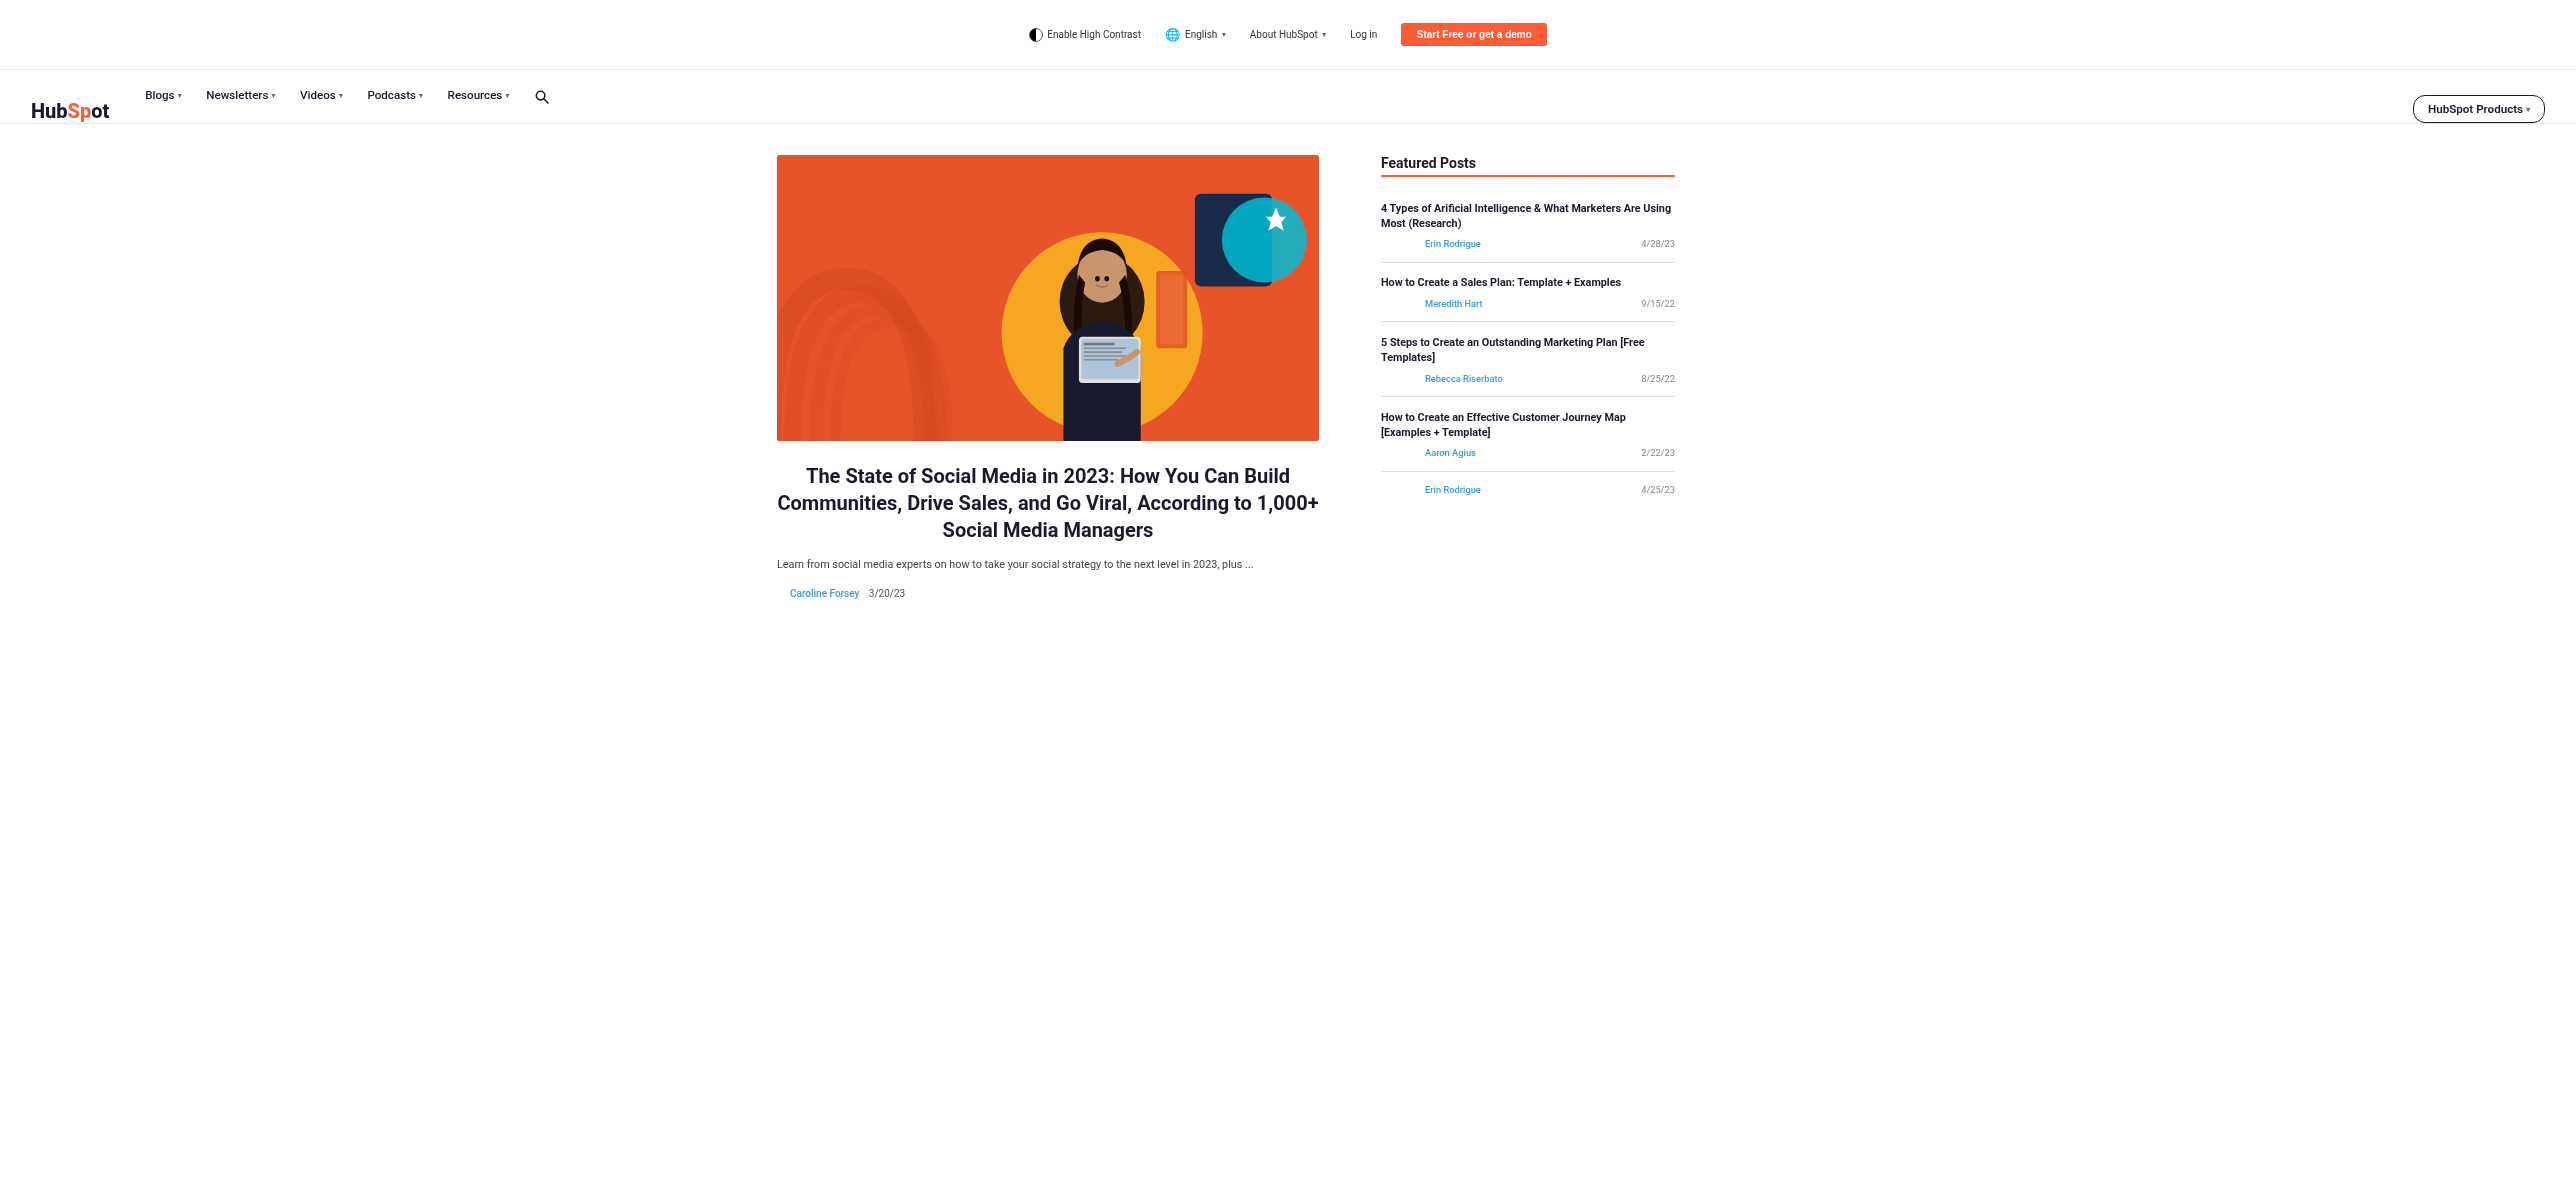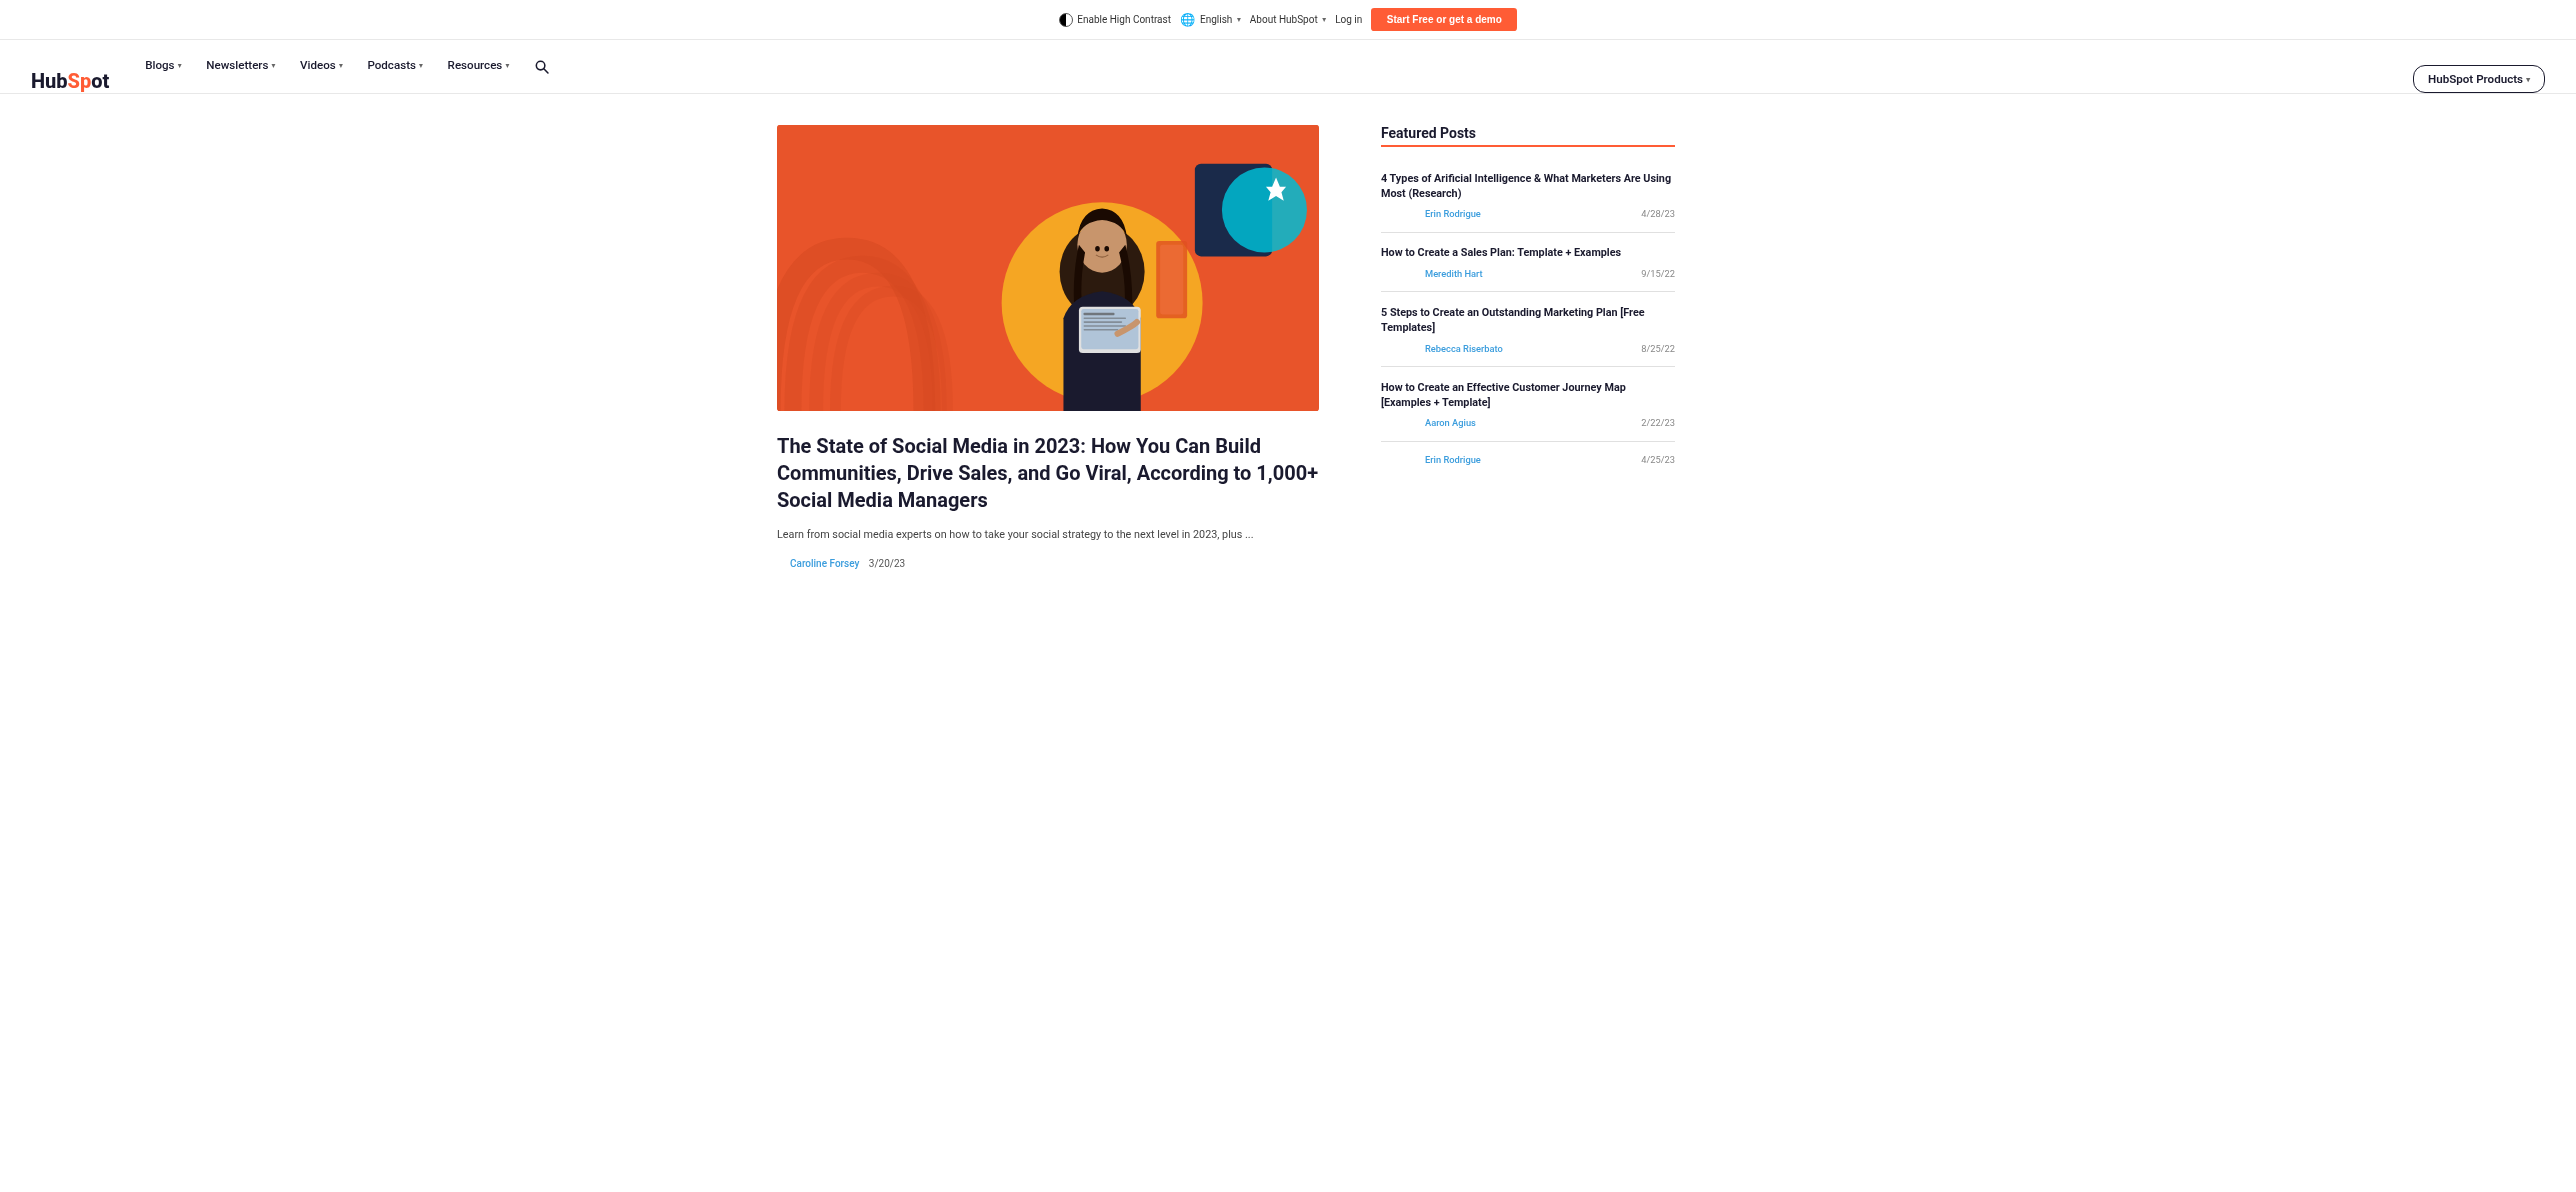--- a/index.html
+++ b/index.html
@@ -2,25 +2,25 @@
 <html style="font-size:12.4px"><head>
   <meta charset="utf-8">
   <style>
     * { box-sizing: border-box; margin: 0; padding: 0; }
     body { font-family: -apple-system, BlinkMacSystemFont, 'Segoe UI', Roboto, sans-serif; background: #fff; color: #1a1a2e; }
 
     
     .topbar {
       background: #fff;
       border-bottom: 0.8px solid #e8e8e8;
-      padding: 8px 31px;
+      padding: 23px 31px;
       display: flex;
       align-items: center;
       justify-content: center;
-      gap: 9px;
+      gap: 24px;
       font-size: 10px;
     }
     .topbar-item {
       display: flex;
       align-items: center;
       gap: 4.6px;
       color: #333;
       cursor: pointer;
       text-decoration: none;
     }
@@ -131,20 +131,21 @@
     }
     .article-meta {
       margin-top: 15.5px;
     }
     .article-title {
       font-size: 20px;
       font-weight: 700;
       color: #1a1a2e;
       line-height: 1.35;
       margin-bottom: 12.4px;
+      text-align: center;
     }
     .article-excerpt {
       font-size: 10.8px;
       color: #444;
       line-height: 1.6;
       margin-bottom: 14px;
     }
     .article-byline {
       display: flex;
       align-items: center;

